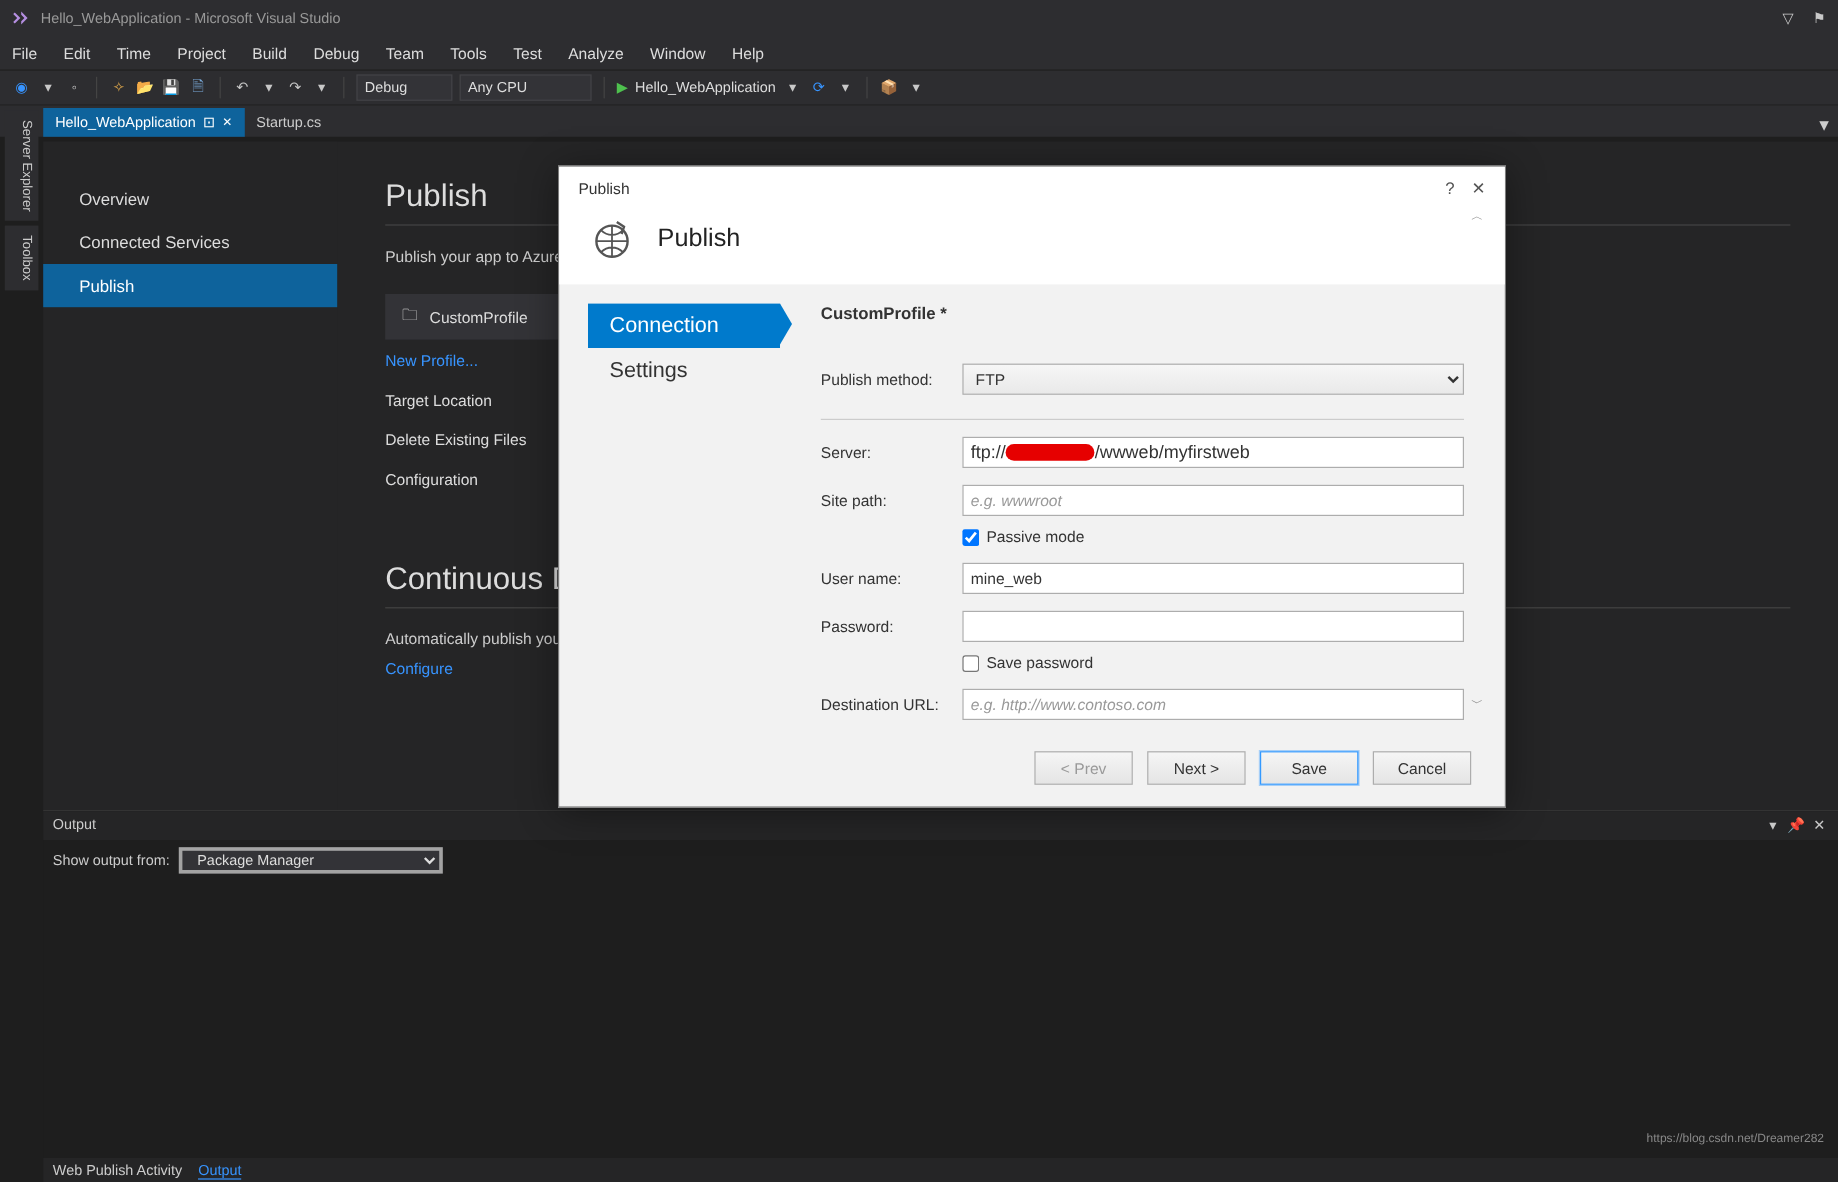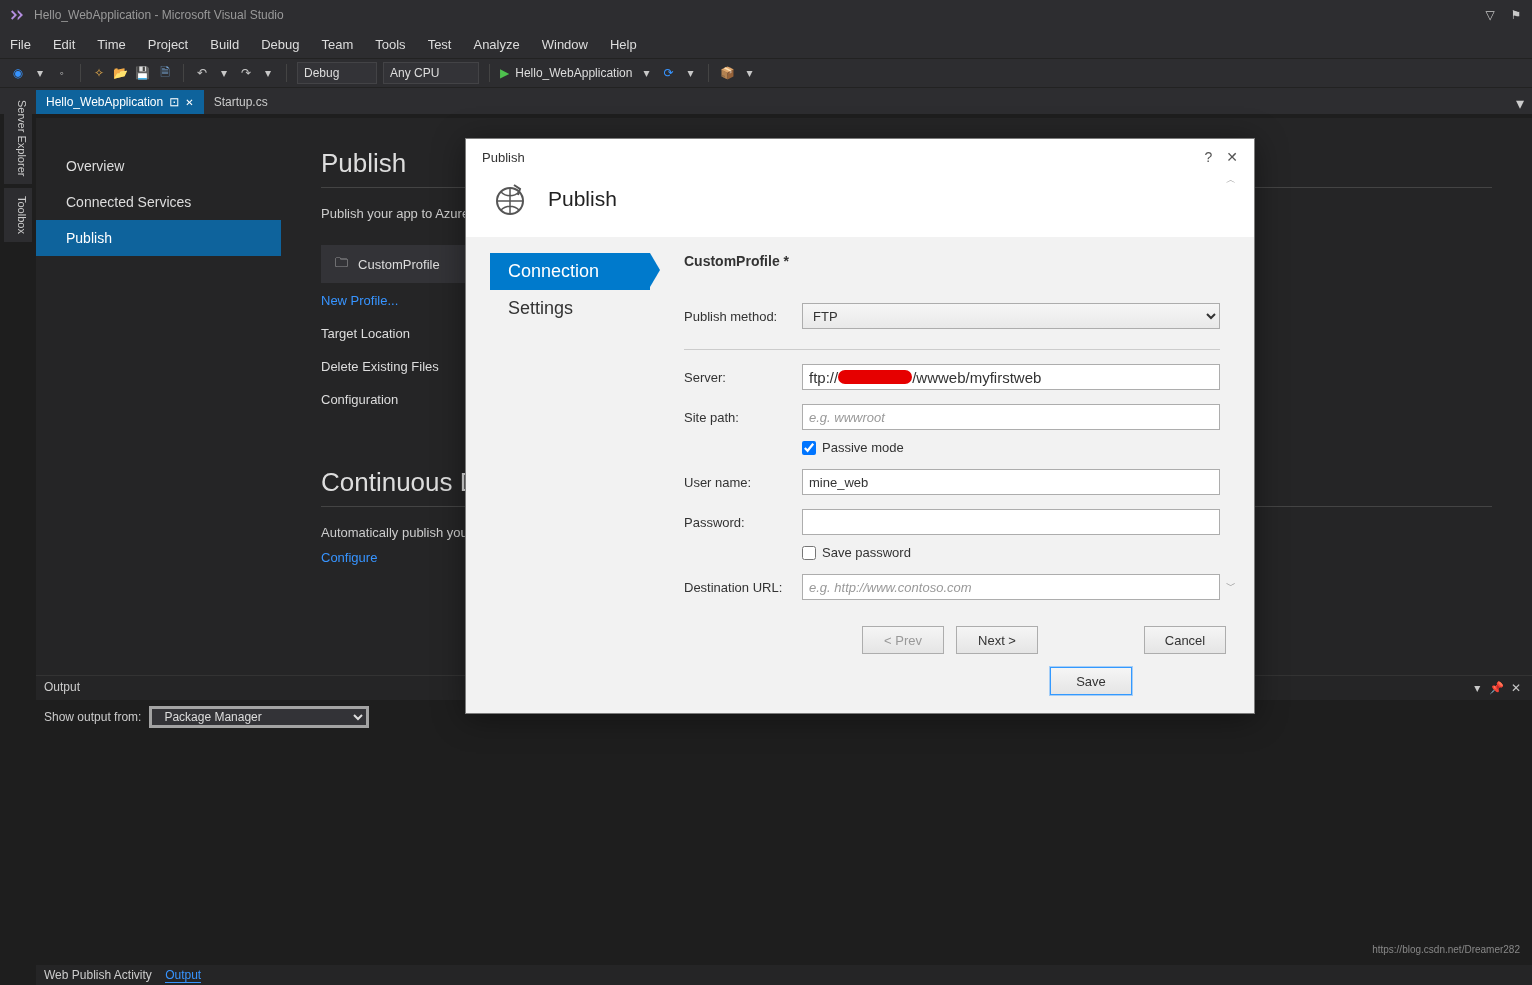--- a/index.html
+++ b/index.html
@@ -66,21 +66,21 @@
 .dialog .form .check { display:flex; align-items:center; gap:6px; font-size:13px; margin-top:10px; margin-left:118px; }
 .dialog .form .check input { width:14px; height:14px; }
 .dialog .form .sep { border-top:1px solid #ccc; margin:20px 0 8px; }
 .dialog .form .profile-name { font-weight:600; font-size:14px; }
 .dialog .form .vbtn { margin-top:14px; margin-left:118px; }
 .dialog .form button.vc { background:linear-gradient(#f5f5f5,#e5e5e5); border:1px solid #adadad; padding:5px 14px; font-size:13px; }
 .dialog .scroll { position:absolute; right:12px; top:34px; width:16px; height:420px; display:flex; flex-direction:column; justify-content:space-between; color:#888; font-size:10px; }
 .dialog .footer { padding:14px 28px 18px; display:flex; justify-content:flex-end; gap:12px; }
 .dialog .footer button { width:82px; height:28px; background:linear-gradient(#f5f5f5,#e5e5e5); border:1px solid #adadad; font-size:13px; color:#333; }
 .dialog .footer button.disabled { color:#999; }
-.dialog .footer button.primary { border:1px solid #3399ff; box-shadow:0 0 0 1px rgba(51,153,255,0.4);margin-top:41px; }
+.dialog .footer button.primary { border:1px solid #3399ff; box-shadow:0 0 0 1px rgba(51,153,255,0.4); }
 .ticon { width:16px; height:16px; display:inline-flex; align-items:center; justify-content:center; color:#c8c8c8; font-size:12px; }
 .redact { display:inline-block; width:74px; height:14px; background:#e60000; border-radius:7px; vertical-align:middle; }
 .server-wrap { display:flex; align-items:center; width:100%; height:26px; border:1px solid #adadad; background:#fff; padding:0 6px; font-size:15px; color:#333; }
 </style>
 </head>
 <body>
 
 <div class="titlebar">
   <span class="vs-icon">
     <svg viewBox="0 0 24 24" width="16" height="16">
@@ -120,21 +120,21 @@
   <span class="ticon" style="color:#78a8d8;">🗎</span>
   <div class="sep"></div>
   <span class="ticon">↶</span>
   <span class="ticon">▾</span>
   <span class="ticon">↷</span>
   <span class="ticon">▾</span>
   <div class="sep"></div>
   <select class="combo" style="width:80px;">
     <option>Debug</option>
   </select>
-  <select class="combo" style="width:96px;">
+  <select class="combo" style="width:110px;">
     <option>Any CPU</option>
   </select>
   <div class="sep"></div>
   <span class="play">▶</span>
   <span>Hello_WebApplication</span>
   <span class="ticon">▾</span>
   <span class="ticon" style="color:#3794ff;">⟳</span>
   <span class="ticon">▾</span>
   <div class="sep"></div>
   <span class="ticon" style="color:#d9a34a;">📦</span>

